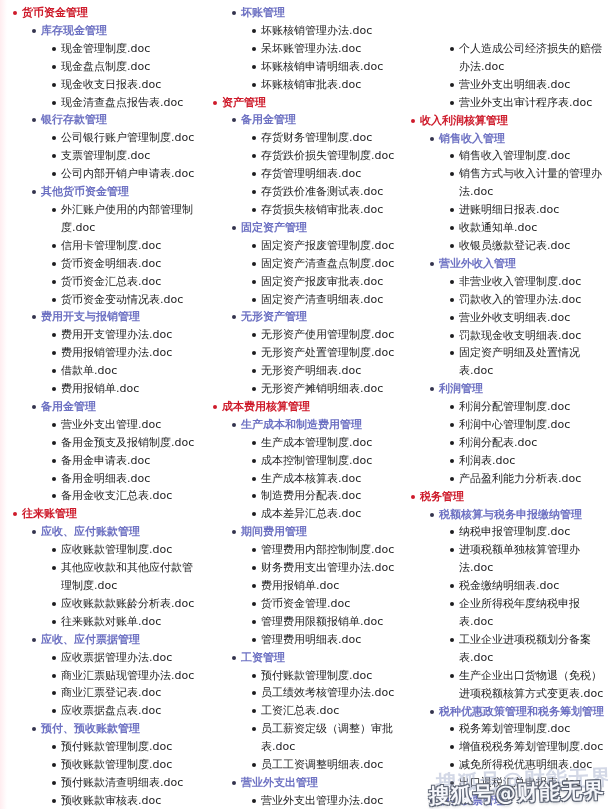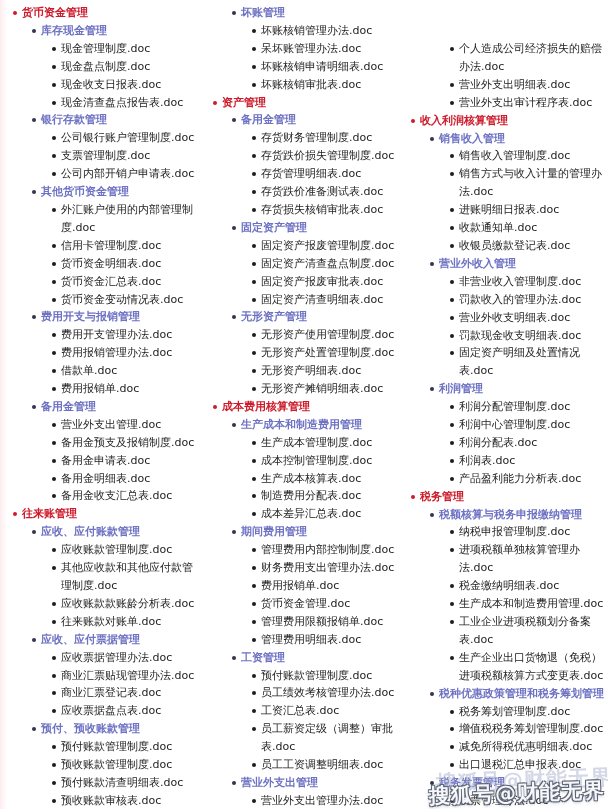--- a/index.html
+++ b/index.html
@@ -177,21 +177,21 @@
         <div class="item l3"><span class="bullet"></span><span class="label">利润分配管理制度.doc</span></div>
         <div class="item l3"><span class="bullet"></span><span class="label">利润中心管理制度.doc</span></div>
         <div class="item l3"><span class="bullet"></span><span class="label">利润分配表.doc</span></div>
         <div class="item l3"><span class="bullet"></span><span class="label">利润表.doc</span></div>
         <div class="item l3"><span class="bullet"></span><span class="label">产品盈利能力分析表.doc</span></div>
         <div class="item l1"><span class="bullet"></span><span class="label">税务管理</span></div>
         <div class="item l2"><span class="bullet"></span><span class="label">税额核算与税务申报缴纳管理</span></div>
         <div class="item l3"><span class="bullet"></span><span class="label">纳税申报管理制度.doc</span></div>
         <div class="item l3"><span class="bullet"></span><span class="label">进项税额单独核算管理办法.doc</span></div>
         <div class="item l3"><span class="bullet"></span><span class="label">税金缴纳明细表.doc</span></div>
-        <div class="item l3"><span class="bullet"></span><span class="label">生产成本和制造费用管理.doc</span></div>
+        <div class="item l3"><span class="bullet"></span><span class="label">企业所得税年度纳税申报表.doc</span></div>
         <div class="item l3"><span class="bullet"></span><span class="label">工业企业进项税额划分备案表.doc</span></div>
         <div class="item l3"><span class="bullet"></span><span class="label">生产企业出口货物退（免税）进项税额核算方式变更表.doc</span></div>
         <div class="item l2"><span class="bullet"></span><span class="label">税种优惠政策管理和税务筹划管理</span></div>
         <div class="item l3"><span class="bullet"></span><span class="label">税务筹划管理制度.doc</span></div>
         <div class="item l3"><span class="bullet"></span><span class="label">增值税税务筹划管理制度.doc</span></div>
         <div class="item l3"><span class="bullet"></span><span class="label">减免所得税优惠明细表.doc</span></div>
         <div class="item l3"><span class="bullet"></span><span class="label">出口退税汇总申报表.doc</span></div>
         <div class="item l2"><span class="bullet"></span><span class="label">税务发票管理</span></div>
         <div class="item l3"><span class="bullet"></span><span class="label">发票管理办法.doc</span></div>
         <div class="item l3"><span class="bullet"></span><span class="label">发票核销管理制度.doc</span></div>

